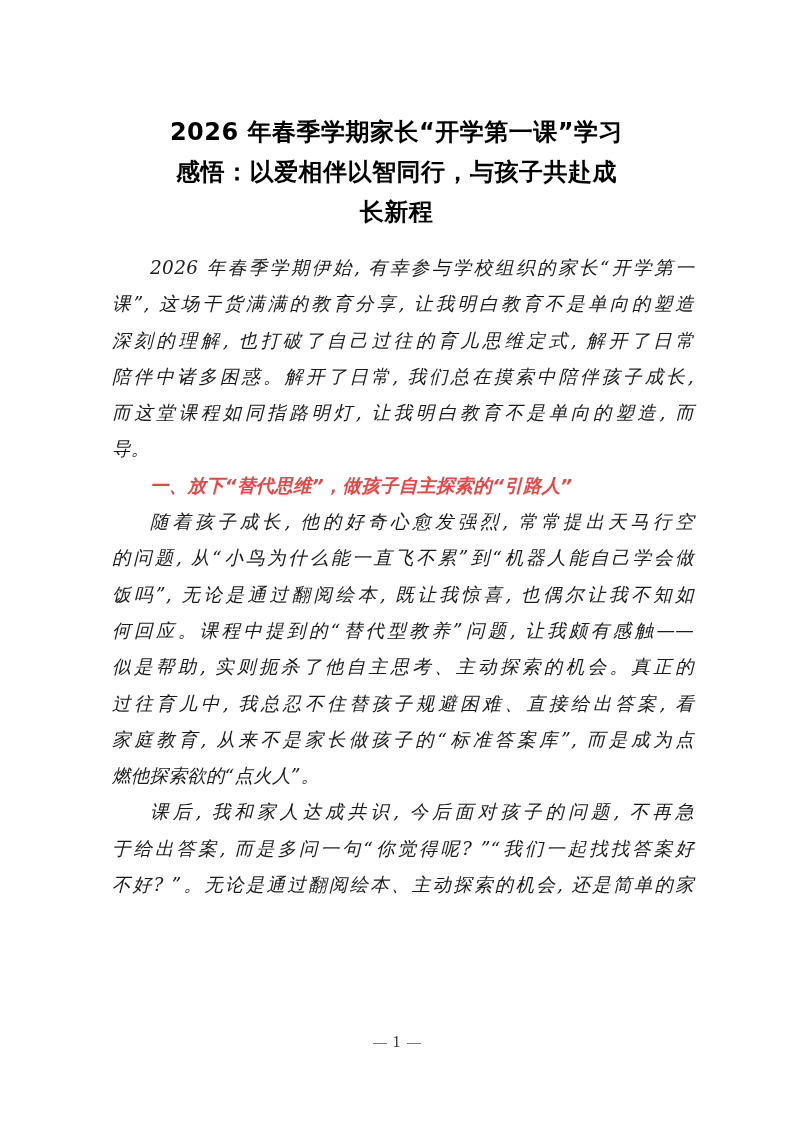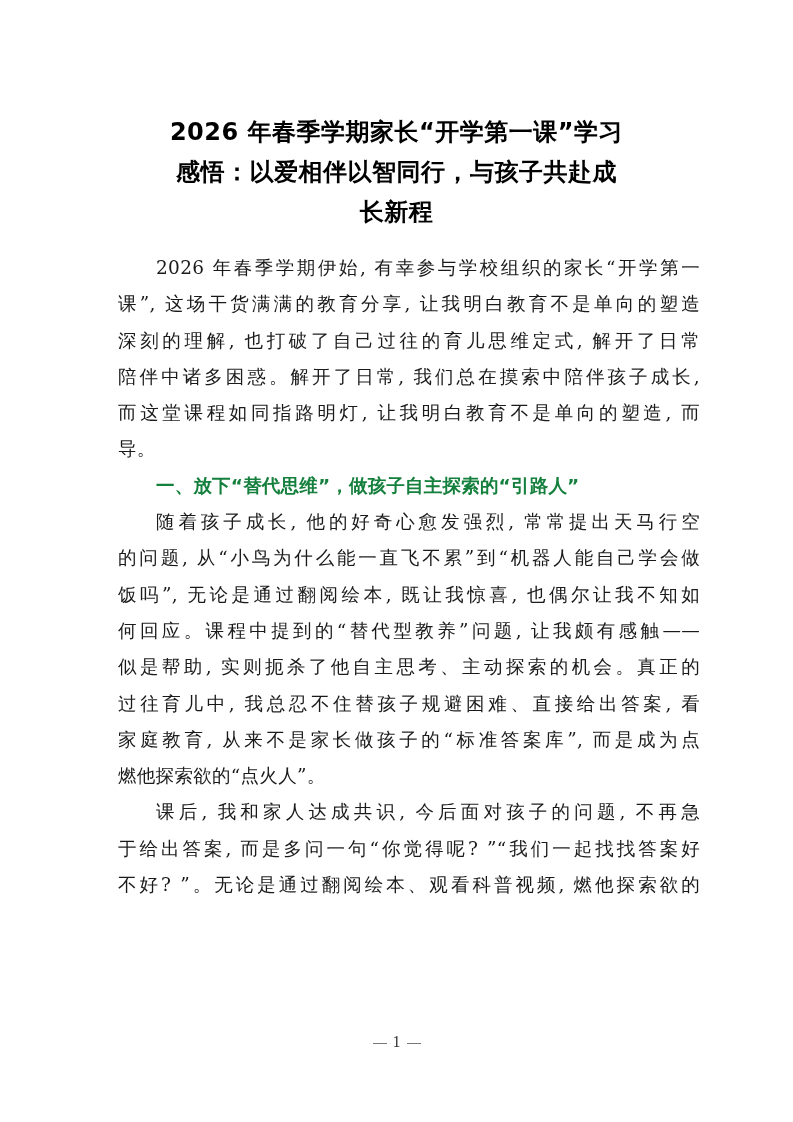--- a/index.html
+++ b/index.html
@@ -31,47 +31,48 @@
       font-family: "DejaVu Sans", sans-serif;
       font-weight: bold;
       font-size: 24px;
       line-height: 40px;
       color: #000000;
       letter-spacing: 0.5px;
     }
     .title .line { display: block; white-space: nowrap; }
     .body-text {
       position: absolute;
-      left: 118px;
+      left: 112px;
       top: 250px;
       width: 582px;
       font-family: "DejaVu Serif", serif;
       font-size: 18.5px;
       color: #1a1a1a;
+      font-style: italic;
     }
     .body-text .line {
       display: block;
       height: 36.3px;
       line-height: 36.3px;
       white-space: nowrap;
       text-align: justify;
       text-align-last: justify;
       letter-spacing: 0.3px;
     }
     .body-text .line.last {
       text-align-last: left;
     }
     .body-text .line.indent {
       padding-left: 38px;
     }
     .body-text .line.heading {
       font-family: "DejaVu Sans", sans-serif;
       font-weight: bold;
       font-size: 18.5px;
-      color: #15803d;
+      color: #ef4444;
       text-align-last: left;
       padding-left: 38px;
       letter-spacing: 0.2px;
     }
     .footer {
       position: absolute;
       left: 0;
       top: 1033px;
       width: 793px;
       text-align: center;
@@ -121,21 +122,21 @@
       <span class="line">何回应。课程中提到的“替代型教养”问题, 让我颇有感触——</span>
       <span class="line">似是帮助, 实则扼杀了他自主思考、主动探索的机会。真正的</span>
       <span class="line">过往育儿中, 我总忍不住替孩子规避困难、直接给出答案, 看</span>
       <span class="line">家庭教育, 从来不是家长做孩子的“标准答案库”, 而是成为点</span>
       <span class="line last">燃他探索欲的“点火人”。</span>
     </div>
 
     <div>
       <span class="line indent">课后, 我和家人达成共识, 今后面对孩子的问题, 不再急</span>
       <span class="line">于给出答案, 而是多问一句“你觉得呢? ”“我们一起找找答案好</span>
-      <span class="line">不好? ”。无论是通过翻阅绘本、观看科普视频, 燃他探索欲的</span>
+      <span class="line">不好? ”。无论是通过翻阅绘本、主动探索的机会, 还是简单的家</span>
     </div>
   </div>
 
   <div class="footer">
     <span class="dash"></span><span>1</span><span class="dash"></span>
   </div>
 
 </div>
 
 </body></html>

